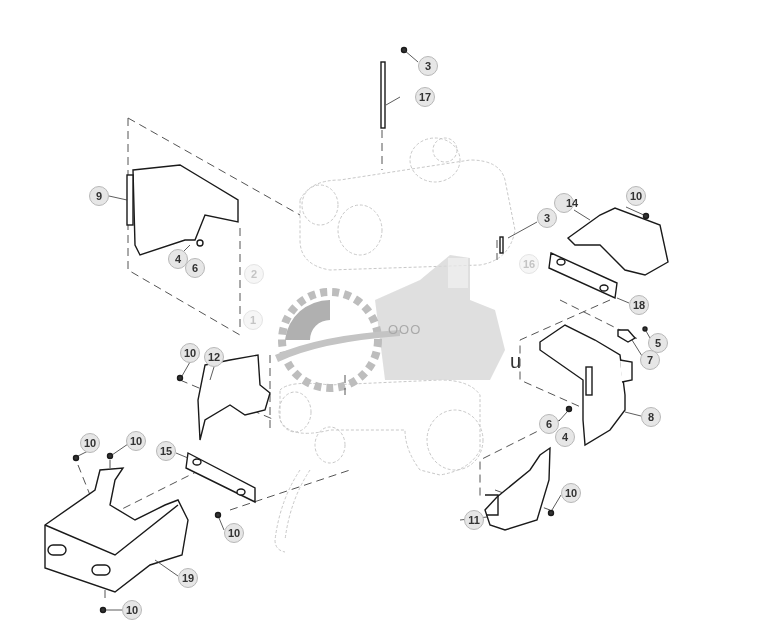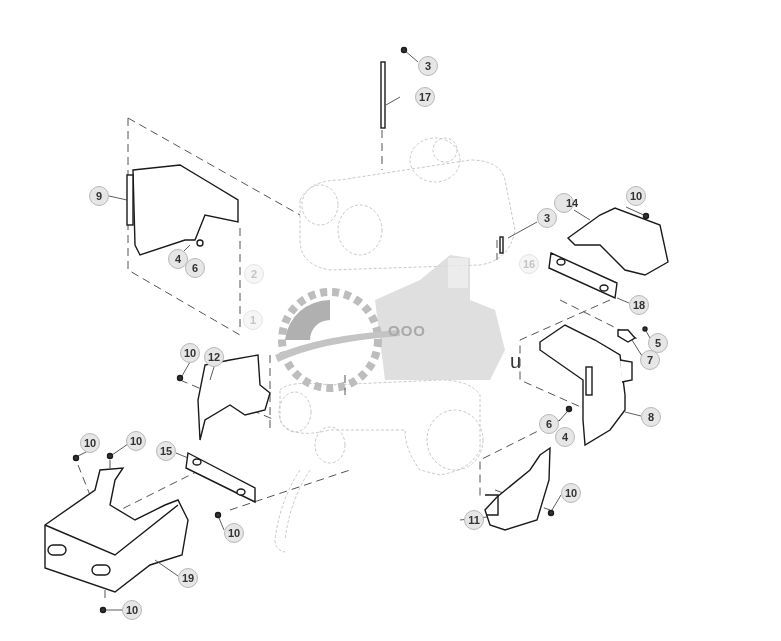--- a/index.html
+++ b/index.html
@@ -2,21 +2,21 @@
 <html><head>
 <meta charset="utf-8">
 <style>
   html,body{margin:0;padding:0;background:#ffffff;}
   body{width:781px;height:641px;position:relative;overflow:hidden;font-family:"Liberation Sans",sans-serif;}
   #stage{position:absolute;left:0;top:0;width:781px;height:641px;}
   .callout{position:absolute;width:20px;height:20px;margin-left:-10px;margin-top:-10px;border-radius:50%;
     background:#e6e6e6;border:1px solid #b8b8b8;box-sizing:border-box;display:flex;align-items:center;justify-content:center;
     font-size:11px;font-weight:bold;color:#333;}
   .callout.faded{color:#c4c4c4;background:#f6f6f6;border-color:#e4e4e4;}
-  .wm-ooo{position:absolute;left:388px;top:322px;font-size:15px;color:#a9a9a9;letter-spacing:1px;font-weight:bold;}
+  .wm-ooo{position:absolute;left:388px;top:322px;font-size:13px;color:#a9a9a9;letter-spacing:1px;}
   .wm-name{position:absolute;left:308px;top:338px;font-family:"Liberation Serif",serif;font-size:30px;color:#9a9a9a;letter-spacing:0px;}
   .wm-u{position:absolute;left:510px;top:350px;font-size:20px;color:#333;}
 </style>
 </head>
 <body>
 
 <div id="stage">
 <svg width="781" height="641" viewBox="0 0 781 641" xmlns="http://www.w3.org/2000/svg">
 
   <g fill="none" stroke="#c8c8c8" stroke-width="1" stroke-dasharray="3,2">

